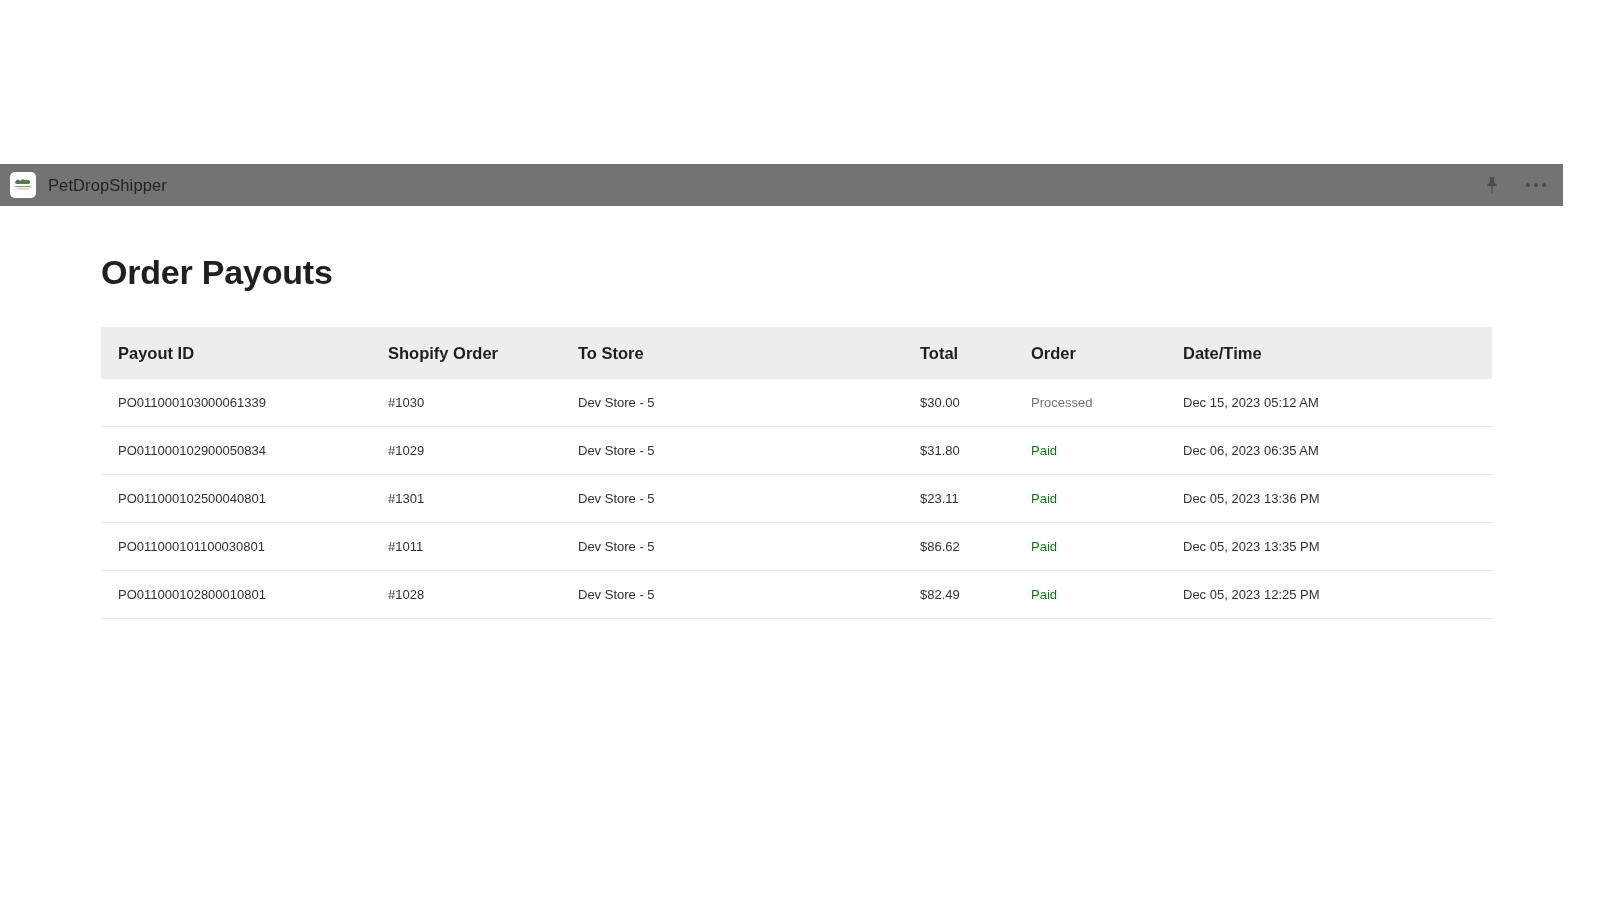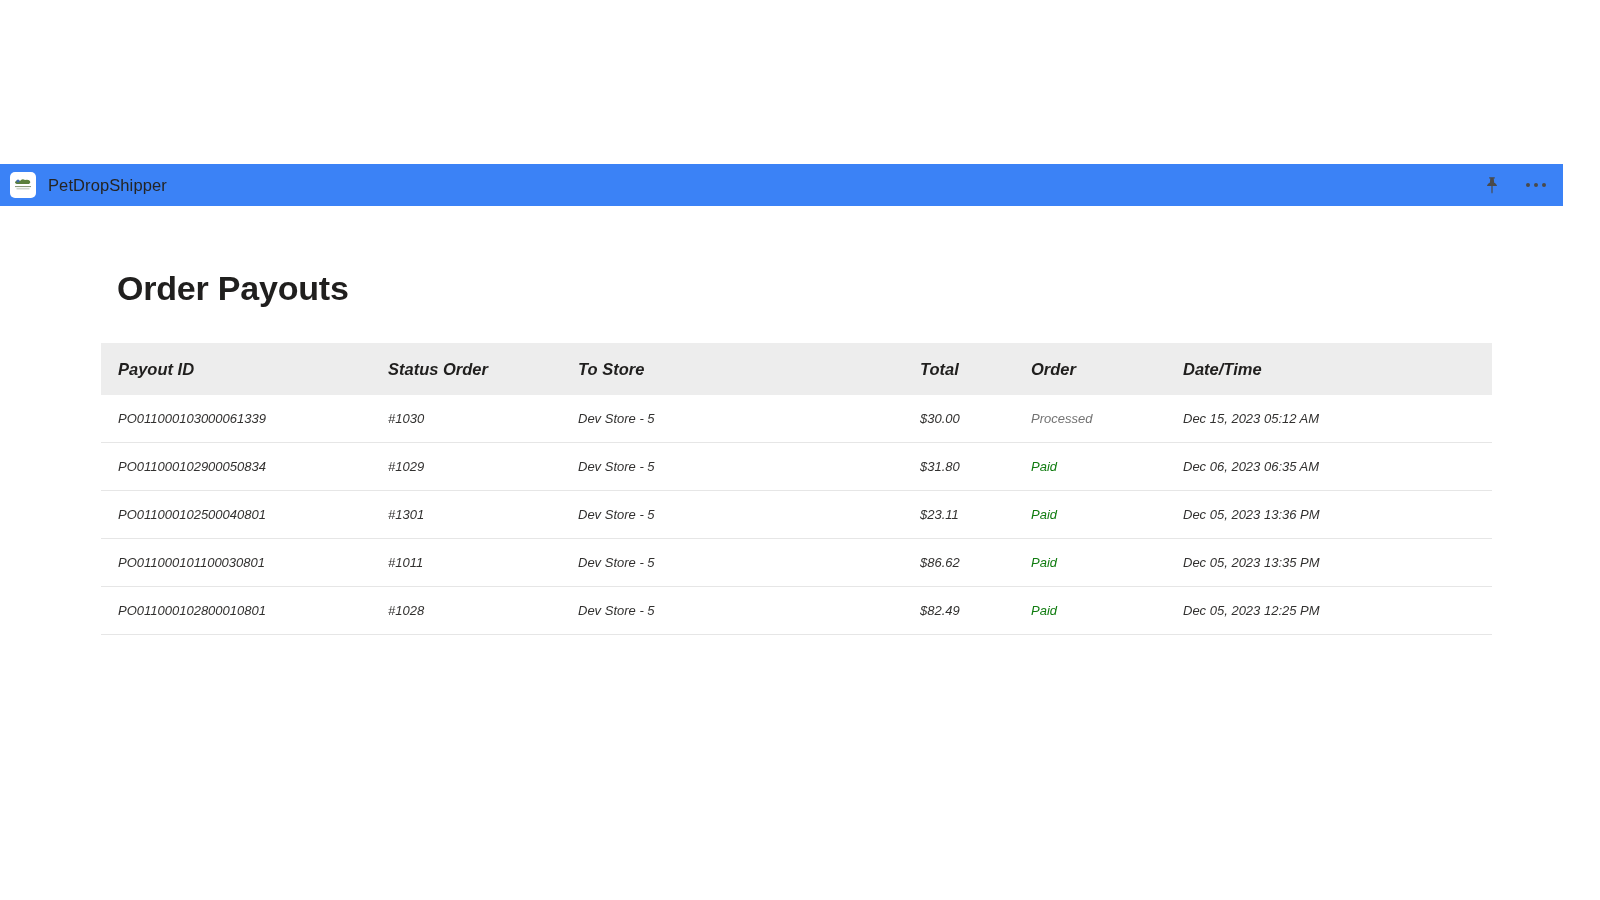--- a/index.html
+++ b/index.html
@@ -21,21 +21,21 @@
     top: 164px;
     width: 1563px;
     height: 556px;
     background: #ffffff;
   }
 
   
   .app-bar {
     position: relative;
     height: 42px;
-    background: #3b82f6;
+    background: #737373;
     display: flex;
     align-items: center;
     padding: 0 16px 0 10px;
     box-sizing: border-box;
   }
   .app-bar-left {
     display: flex;
     align-items: center;
     gap: 12px;
   }
@@ -83,34 +83,33 @@
     height: 4px;
     border-radius: 50%;
     background: #4a4a4a;
   }
 
   
   .page-body {
     padding: 0;
   }
   .page-title {
-    margin: 16px;
+    margin: 0;
     padding: 48px 0 0 101px;
     font-size: 34px;
     font-weight: bold;
     color: #201f1e;
     letter-spacing: -0.2px;
     line-height: 1.1;
   }
 
   
   .table-wrap {
     margin: 36px 0 0 101px;
     width: 1391px;
-    font-style: italic;
   }
   table.payouts {
     width: 100%;
     border-collapse: collapse;
     table-layout: fixed;
   }
   table.payouts thead th {
     background: #ededed;
     text-align: left;
     font-size: 16.5px;
@@ -179,21 +178,21 @@
           <col class="col-payout">
           <col class="col-order">
           <col class="col-store">
           <col class="col-total">
           <col class="col-status">
           <col class="col-date">
         </colgroup>
         <thead>
           <tr>
             <th>Payout ID</th>
-            <th>Status Order</th>
+            <th>Shopify Order</th>
             <th>To Store</th>
             <th>Total</th>
             <th>Order</th>
             <th>Date/Time</th>
           </tr>
         </thead>
         <tbody id="payouts-body">
             <tr>
               <td>PO011000103000061339</td>
               <td>#1030</td>

